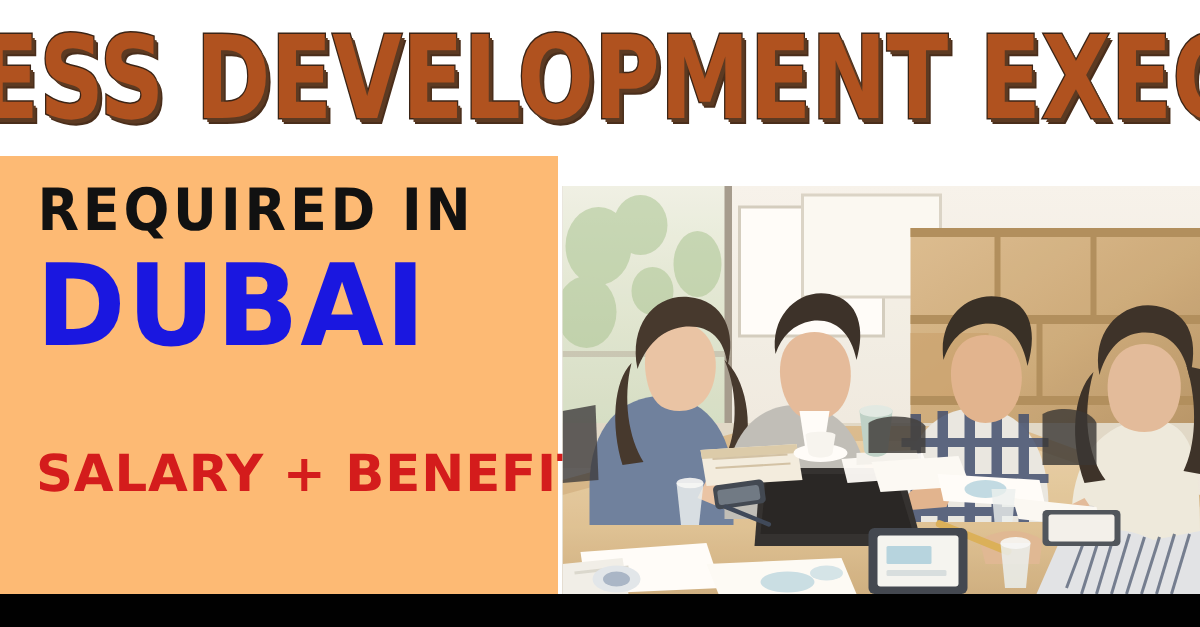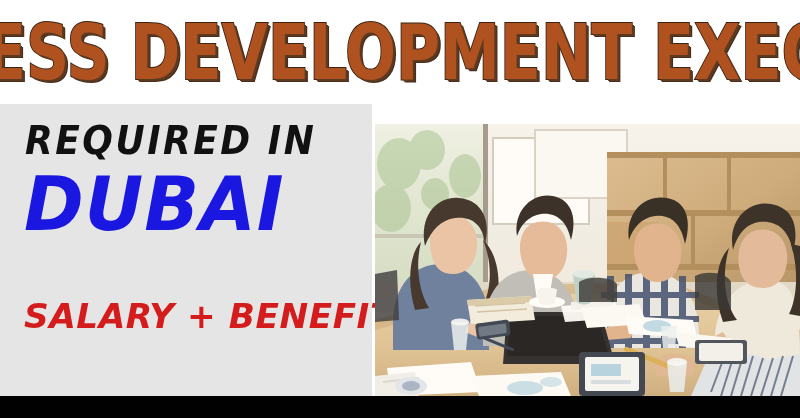--- a/index.html
+++ b/index.html
@@ -47,22 +47,21 @@
        3px 3px 0 #4a2e1b;
   }
 
   
   .left-col {
     position: absolute;
     left: 0;
     top: 104px;
     width: 372px;
     height: 292px;
-    background: #e5e5e5;
-    font-style: italic;
+    background: #fdba74;
   }
 
   .required-line {
     position: absolute;
     left: 25px;
     top: 18px;
     font-family: "DejaVu Sans", "Liberation Sans", sans-serif;
     font-weight: 700;
     font-size: 36px;
     line-height: 1;

